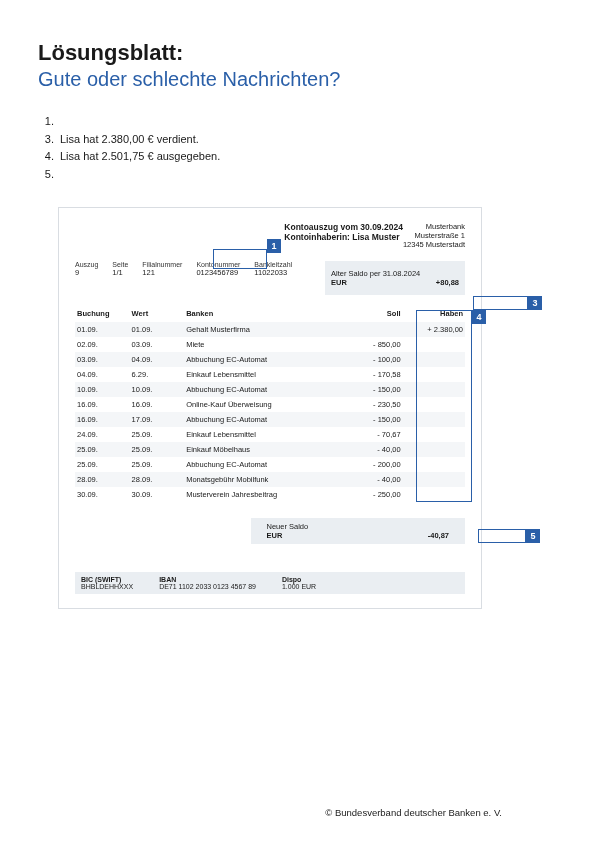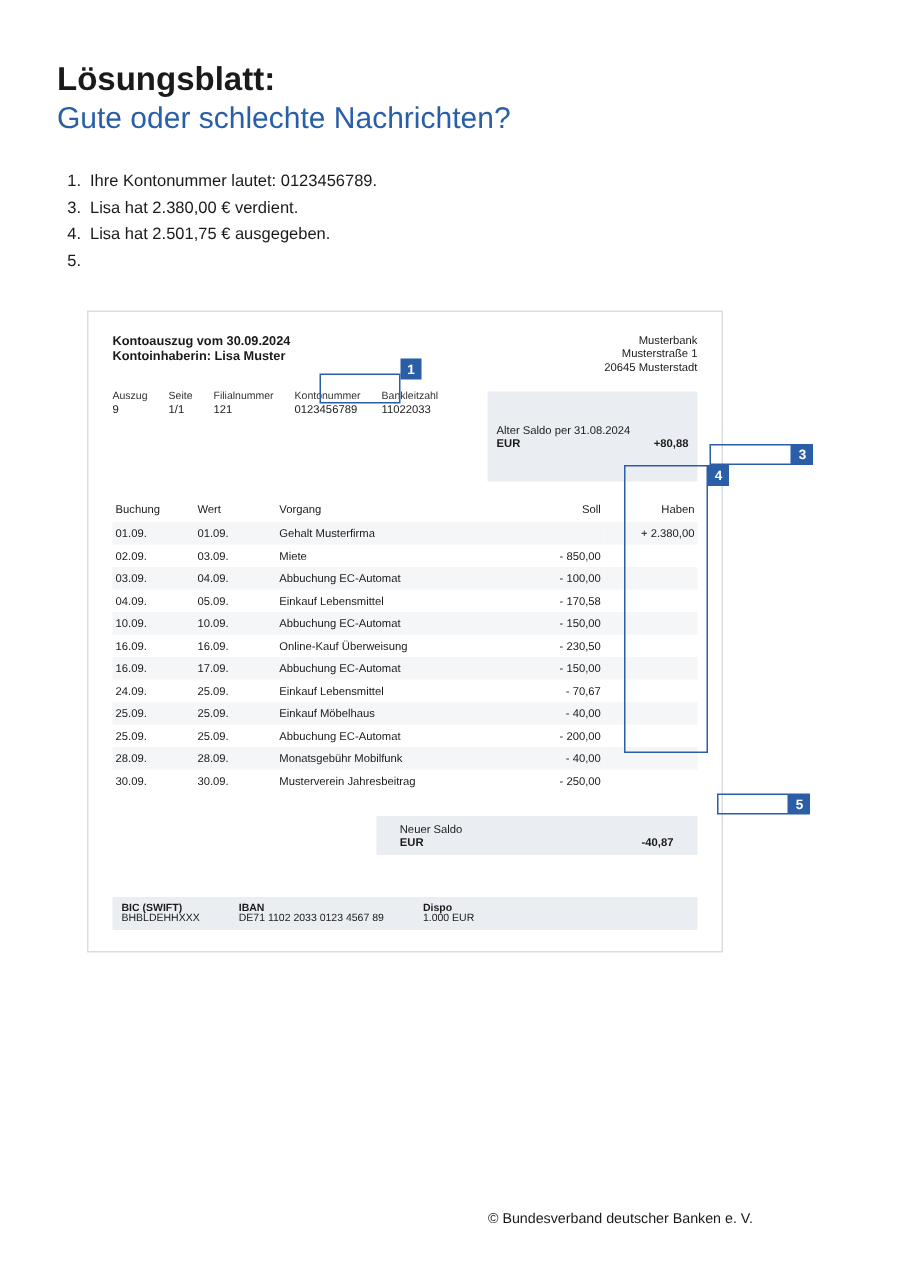--- a/index.html
+++ b/index.html
@@ -6,32 +6,32 @@
   html, body { width: 600px; height: 848px; background: #fff; font-family: Arial, Helvetica, sans-serif; color: #1a1a1a; }
   .page { width: 540px; height: 848px; padding: 40px 38px 20px 38px; position: relative; }
   h1 { font-size: 22px; font-weight: 600; }
   h2 { font-size: 20px; font-weight: 400; color: #2a5fa8; margin-top: 2px; margin-bottom: 22px; }
   .answers { font-size: 11px; line-height: 1.6; }
   .answers .row { display: flex; }
   .answers .num { width: 22px; text-align: right; padding-right: 6px; }
 
   .stmt-wrap { margin-top: 24px; padding: 0 20px; position: relative; }
   .stmt { border: 1px solid #d9dde2; background: #fff; padding: 14px 16px 14px 16px; font-size: 7.5px; color: #1a1a1a; }
-  .stmt-head { display: flex; justify-content: space-between; }
+  .stmt-head { display: flex; justify-content: flex-end; }
   .stmt-title { font-weight: 700; font-size: 8.5px; }
   .stmt-bank { text-align: right; font-size: 7.5px; }
   .meta-row { display: flex; gap: 14px; margin-top: 12px; }
   .meta-col .lbl { font-size: 7px; color: #333; }
   .meta-col .val { font-size: 7.5px; }
-  .saldo-box { background: #eaeef2; padding: 21px 6px; font-size: 7.5px; }
+  .saldo-box { background: #eaeef2; padding: 8px 6px; font-size: 7.5px; }
   .saldo-box .s-line { display: flex; justify-content: space-between; font-weight: 700; }
   .saldo-box .s-line span:last-child { font-weight: 700; }
 
   table.tx { width: 100%; border-collapse: collapse; margin-top: 10px; }
-  table.tx th { text-align: left; font-weight: 400; font-size: 7.5px; padding: 4px 2px; }
+  table.tx th { text-align: left; font-weight: 700; font-size: 7.5px; padding: 4px 2px; }
   table.tx th.r, table.tx td.r { text-align: right; }
   table.tx td { font-size: 7.5px; padding: 3px 2px; }
   table.tx tbody tr:nth-child(odd) { background: #f4f6f8; }
   table.tx col.c1 { width: 14%; }
   table.tx col.c2 { width: 14%; }
   table.tx col.c3 { width: 40%; }
   table.tx col.c4 { width: 16%; }
   table.tx col.c5 { width: 16%; }
 
   .new-saldo { margin-top: 16px; display: flex; justify-content: flex-end; }
@@ -50,21 +50,20 @@
 </head>
 <body>
 
 <div class="page">
   <h1>Lösungsblatt:</h1>
   <h2>Gute oder schlechte Nachrichten?</h2>
 
   <div class="answers">
     <div class="row">
         <span class="num">1.</span>
-        <span>Ihre Kontonummer lautet: 0123456789.</span>
       </div>
     <div class="row">
         <span class="num">3.</span>
         <span>Lisa hat 2.380,00 € verdient.</span>
       </div>
     <div class="row">
         <span class="num">4.</span>
         <span>Lisa hat 2.501,75 € ausgegeben.</span>
       </div>
     <div class="row">
@@ -75,21 +74,21 @@
   <div class="stmt-wrap">
     <div class="stmt">
       <div class="stmt-head">
         <div>
           <div class="stmt-title">Kontoauszug vom 30.09.2024</div>
           <div class="stmt-title">Kontoinhaberin: Lisa Muster</div>
         </div>
         <div class="stmt-bank">
           <div>Musterbank</div>
           <div>Musterstraße 1</div>
-          <div>20645 Musterstadt</div>
+          <div>12345 Musterstadt</div>
         </div>
       </div>
 
       <div class="meta-row">
         <div class="meta-col">
             <div class="lbl">Auszug</div>
             <div class="val">9</div>
           </div>
         <div class="meta-col">
             <div class="lbl">Seite</div>
@@ -122,21 +121,21 @@
             <col class="c1">
             <col class="c2">
             <col class="c3">
             <col class="c4">
             <col class="c5">
           </colgroup>
         <thead>
             <tr>
           <th>Buchung</th>
           <th>Wert</th>
-          <th>Vorgang</th>
+          <th>Banken</th>
           <th class="r">Soll</th>
           <th class="r">Haben</th>
         </tr>
           </thead>
         <tbody id="tx-body">
             <tr>
               <td>01.09.</td>
               <td>01.09.</td>
               <td>Gehalt Musterfirma</td>
               <td class="r"></td>
@@ -151,21 +150,21 @@
             </tr>
             <tr>
               <td>03.09.</td>
               <td>04.09.</td>
               <td>Abbuchung EC-Automat</td>
               <td class="r">- 100,00</td>
               <td class="r"></td>
             </tr>
             <tr>
               <td>04.09.</td>
-              <td>05.09.</td>
+              <td>6.29.</td>
               <td>Einkauf Lebensmittel</td>
               <td class="r">- 170,58</td>
               <td class="r"></td>
             </tr>
             <tr>
               <td>10.09.</td>
               <td>10.09.</td>
               <td>Abbuchung EC-Automat</td>
               <td class="r">- 150,00</td>
               <td class="r"></td>

